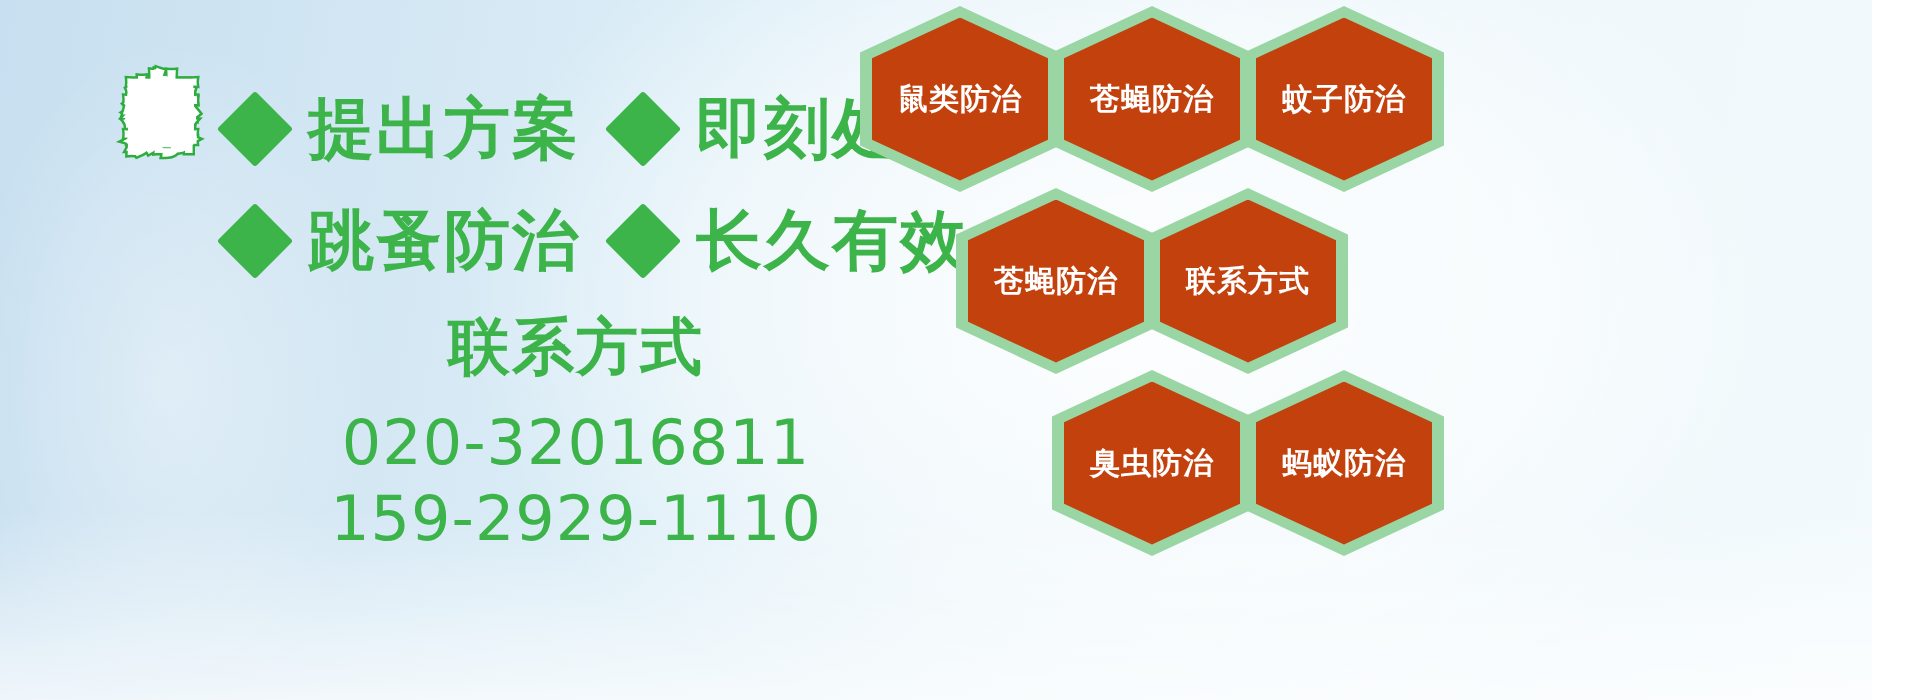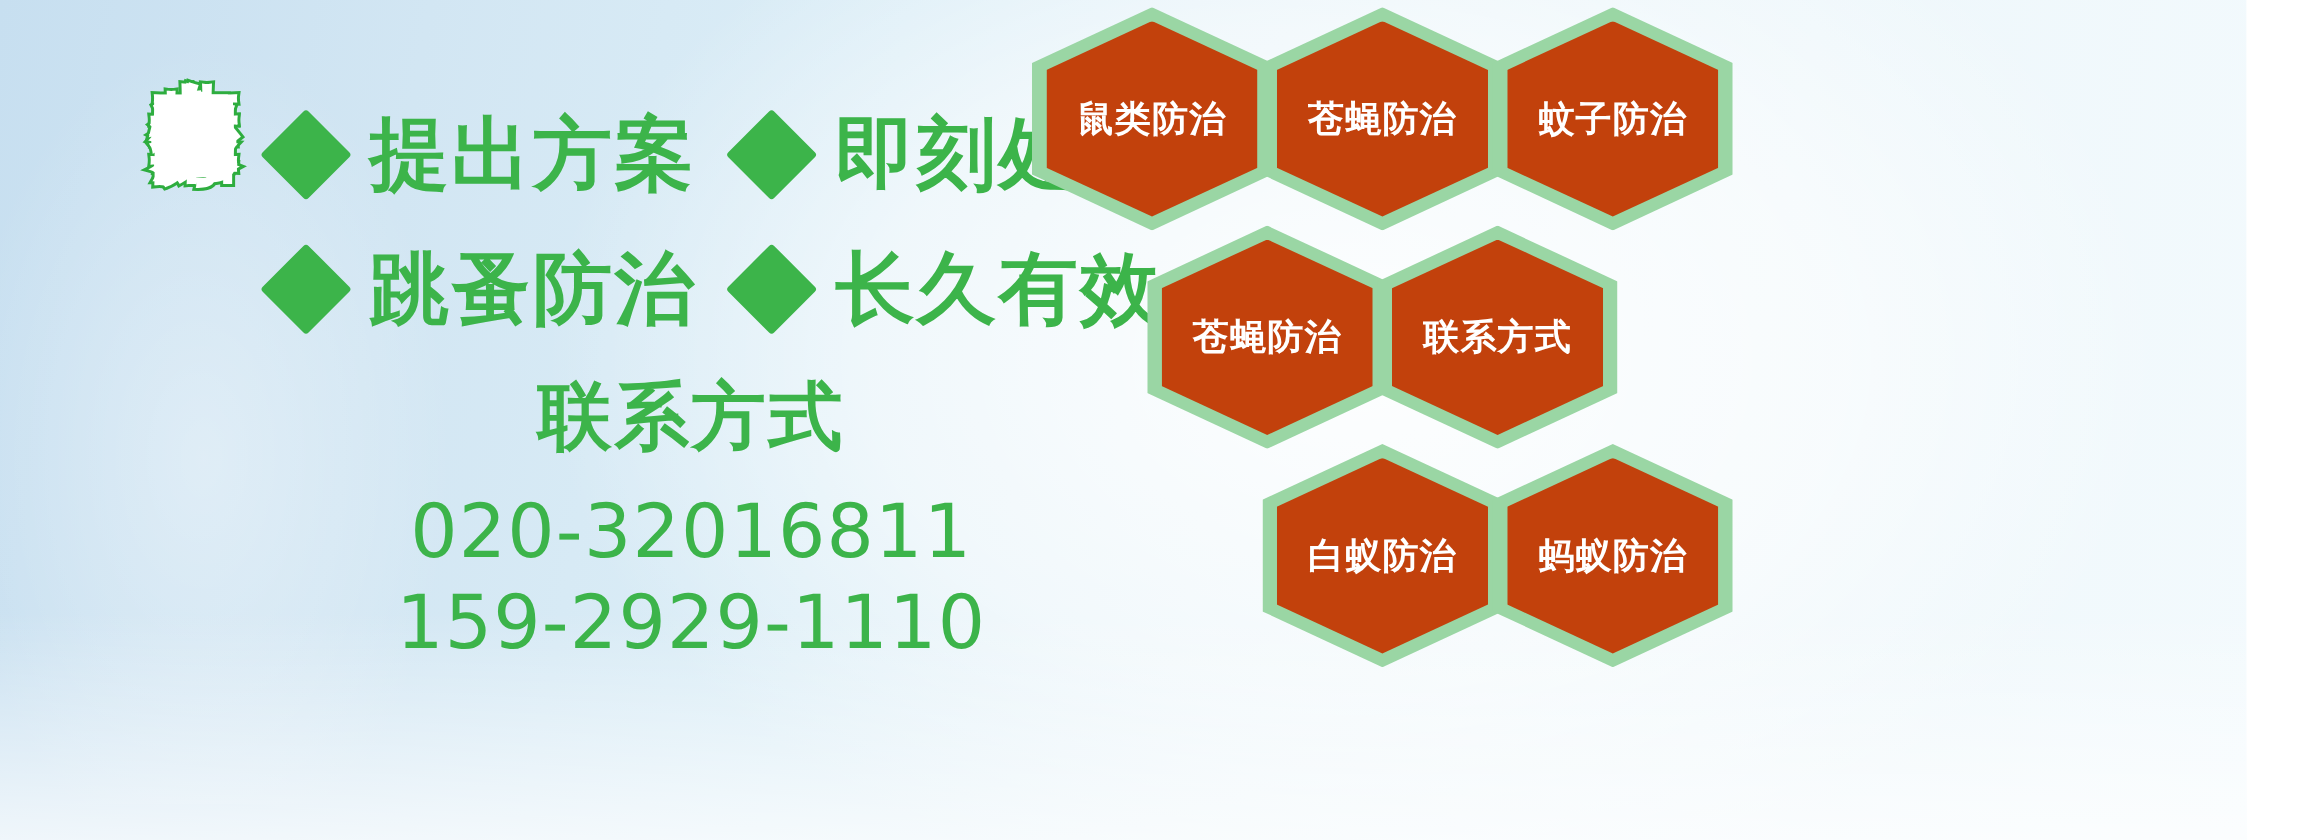--- a/index.html
+++ b/index.html
@@ -154,21 +154,21 @@
 
     <div class="hex" style="left:302px;top:188px;">
       <div class="hex-inner">
         <span class="hex-label">联系方式</span>
       </div>
     </div>
 
 
     <div class="hex" style="left:206px;top:370px;">
       <div class="hex-inner">
-        <span class="hex-label">白蚁防治</span>
+        <span class="hex-label">臭虫防治</span>
       </div>
     </div>
 
     <div class="hex" style="left:398px;top:370px;">
       <div class="hex-inner">
         <span class="hex-label">蚂蚁防治</span>
       </div>
     </div>
 
   </div>

